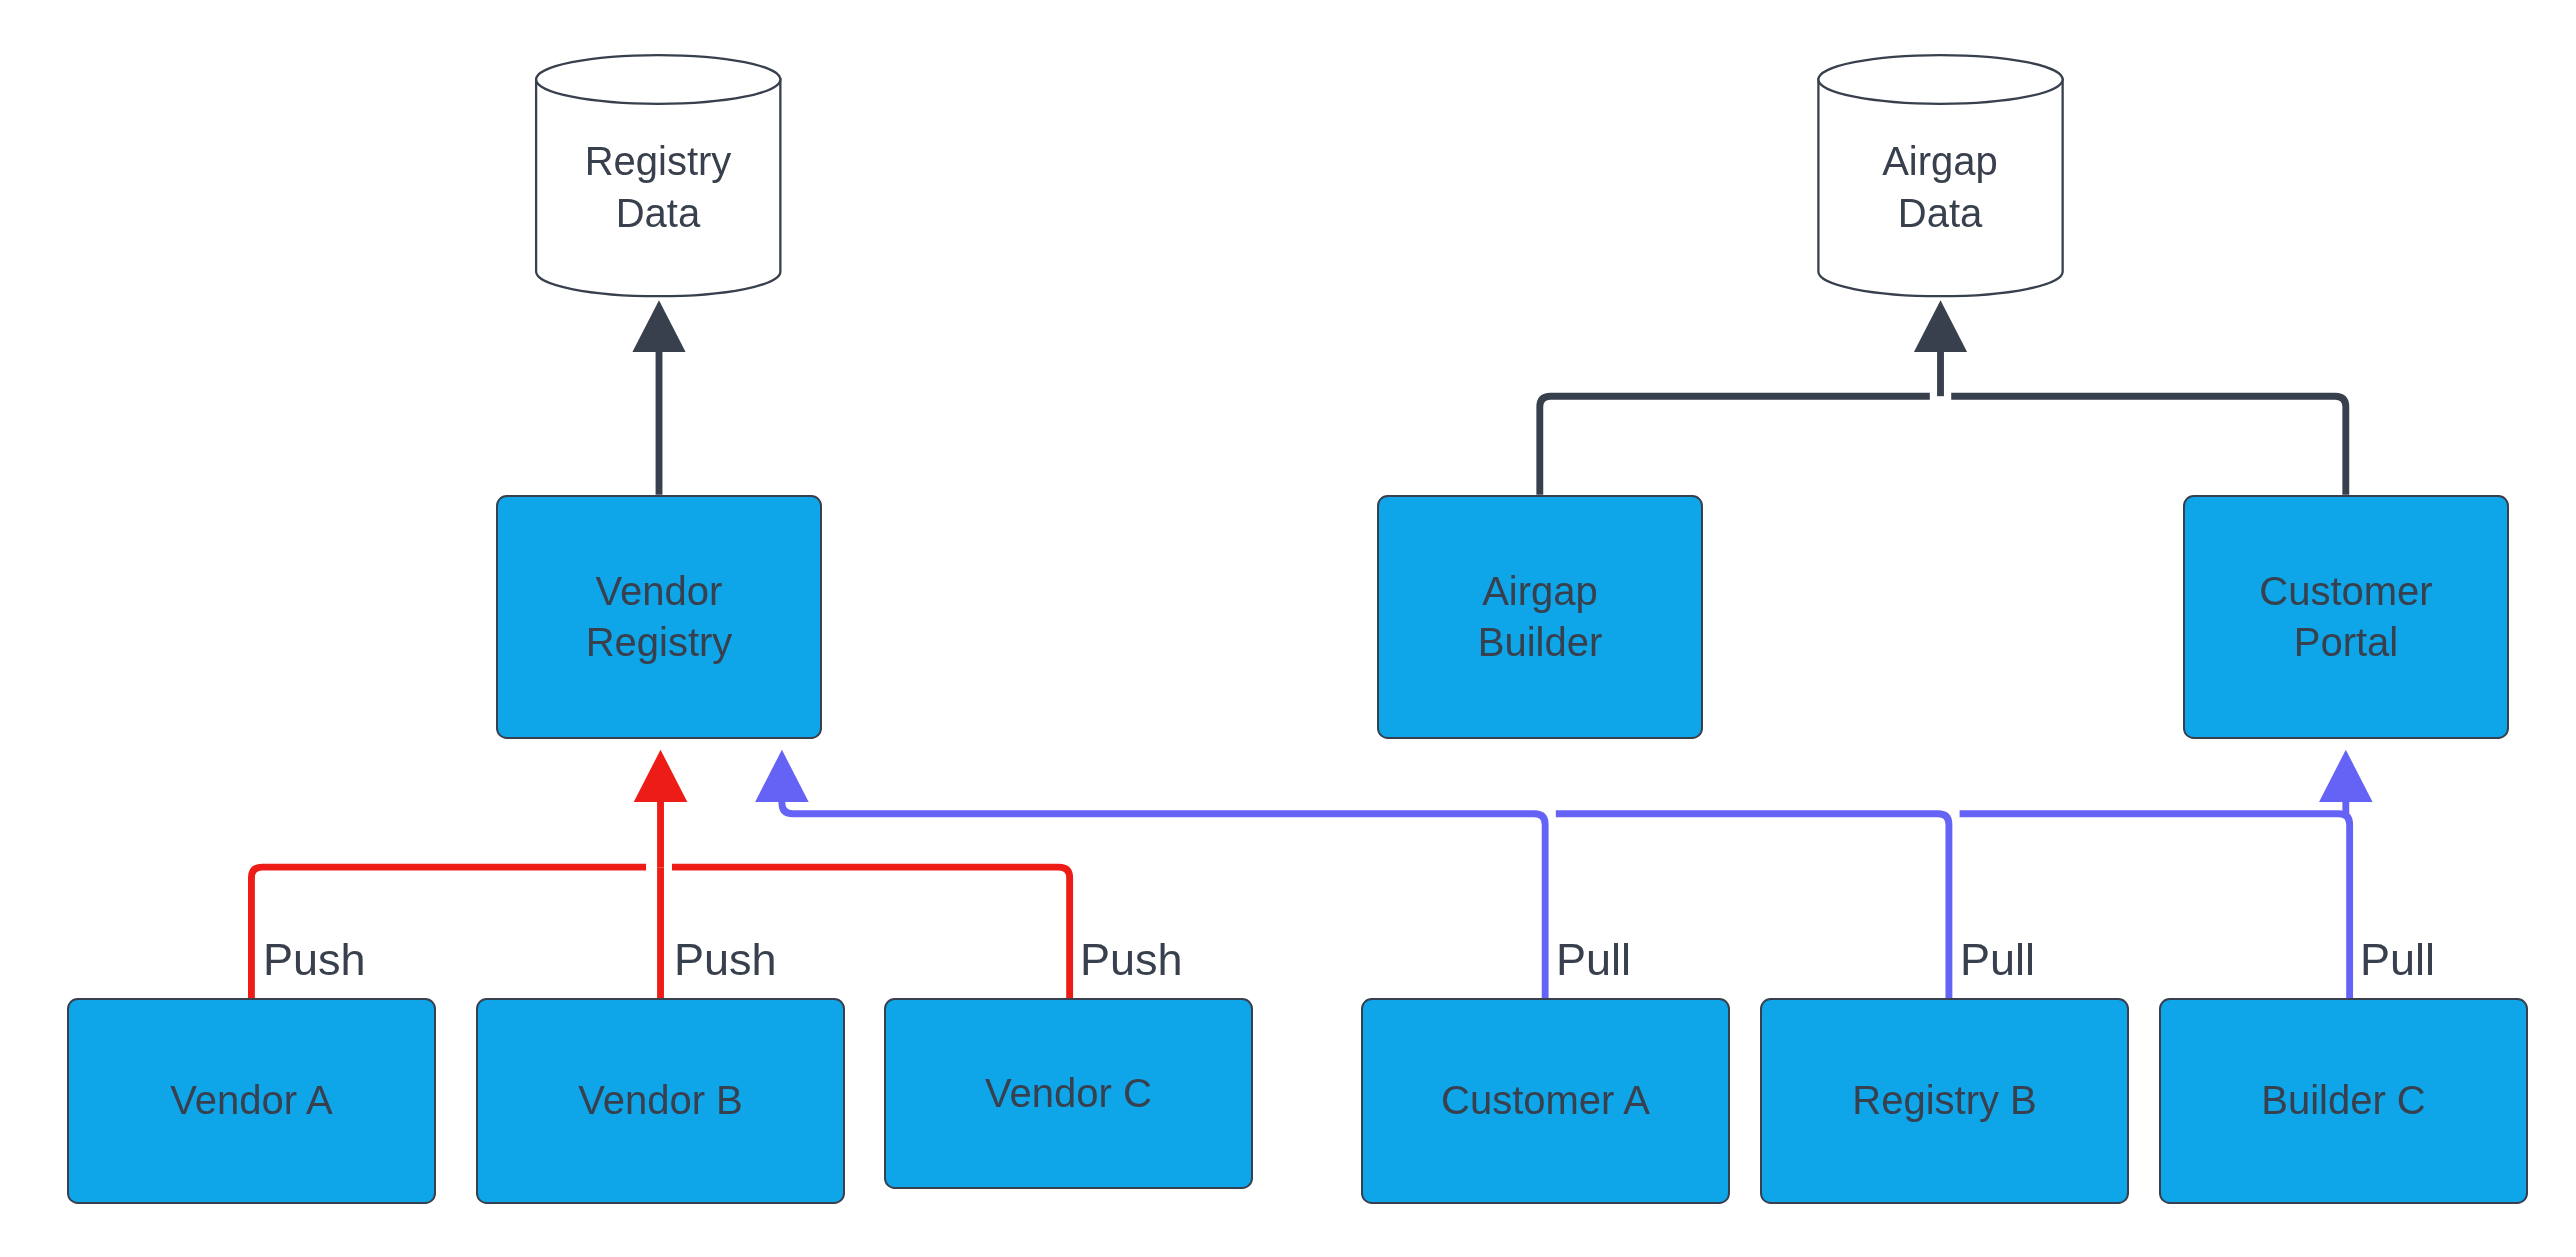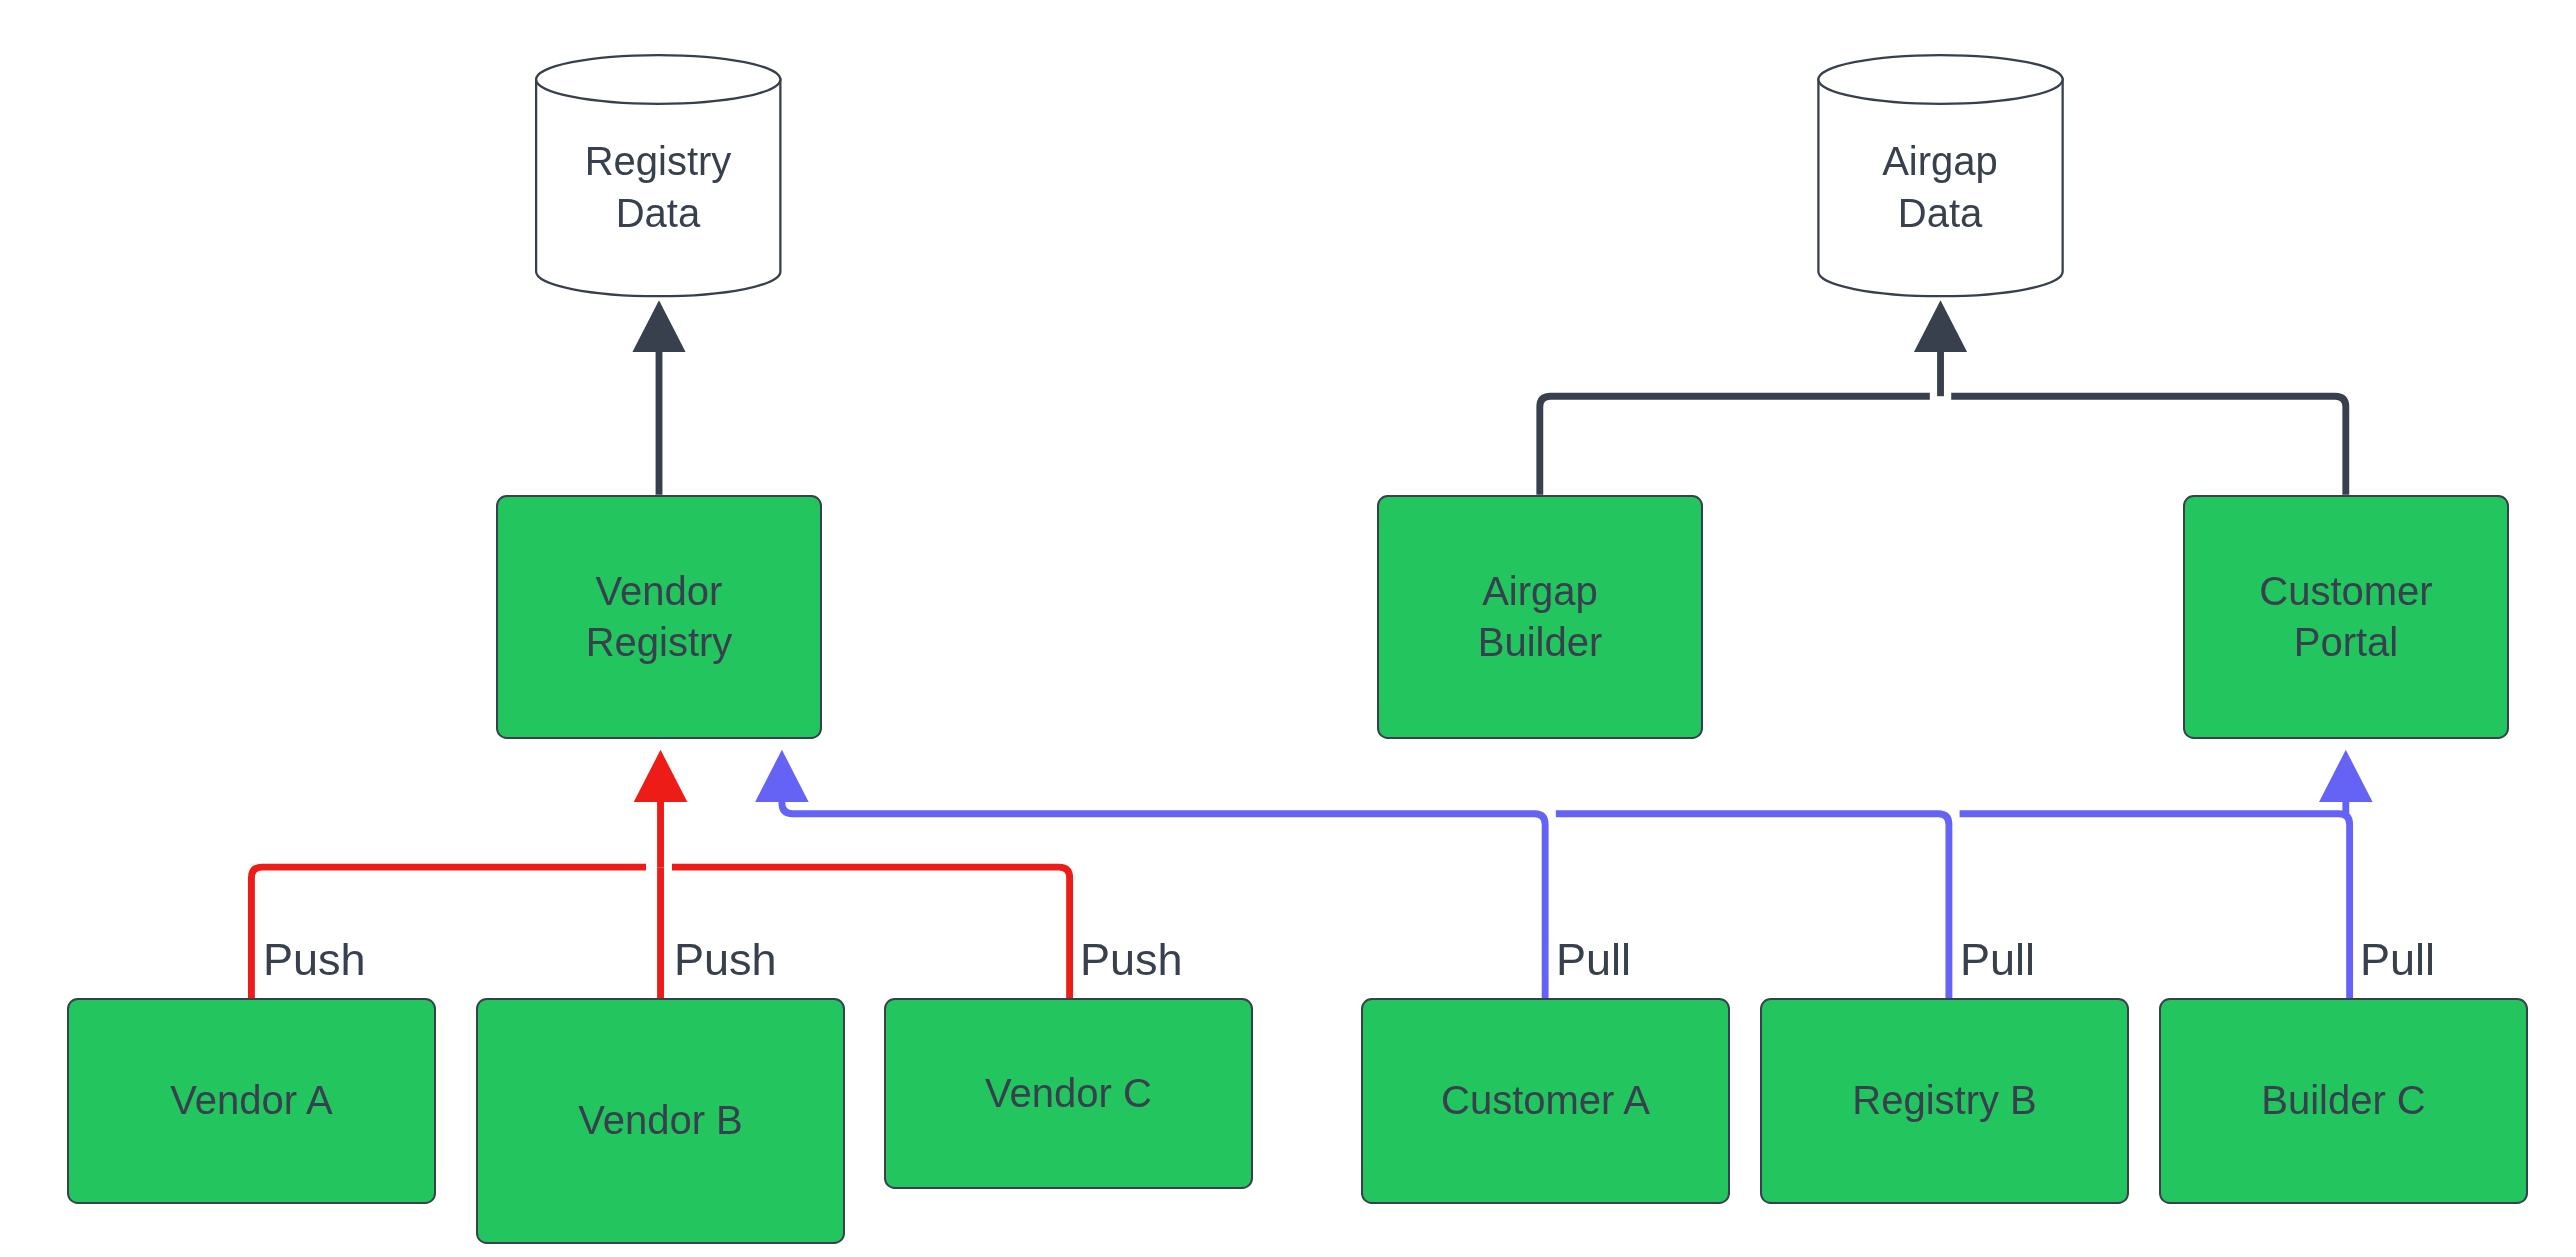--- a/index.html
+++ b/index.html
@@ -14,21 +14,21 @@
   }
   #wires{position:absolute;left:0;top:0;width:2576px;height:1258px;}
   .node{
     position:absolute;
     box-sizing:border-box;
     display:flex;
     align-items:center;
     justify-content:center;
     text-align:center;
     color:#38404D;
-    background:#22c55e;
+    background:#0ea5e9;
     line-height:1.28;
     white-space:pre-line;
   }
   .box{
     border:2.3px solid #38404D;
     border-radius:10.7px;
     font-size:40px;
   }
   .cyl-label{
     position:absolute;
@@ -113,21 +113,21 @@
 Builder</span>
   </div>
   <div class="node box" style="left:2172px;top:495px;width:326px;height:244px;">
     <span>Customer
 Portal</span>
   </div>
 
   <div class="node box" style="left:56px;top:998px;width:369px;height:206px;">
     <span>Vendor A</span>
   </div>
-  <div class="node box" style="left:465px;top:998px;width:369px;height:246px;">
+  <div class="node box" style="left:465px;top:998px;width:369px;height:206px;">
     <span>Vendor B</span>
   </div>
   <div class="node box" style="left:873px;top:998px;width:369px;height:191px;">
     <span>Vendor C</span>
   </div>
   <div class="node box" style="left:1350px;top:998px;width:369px;height:206px;">
     <span>Customer A</span>
   </div>
   <div class="node box" style="left:1749px;top:998px;width:369px;height:206px;">
     <span>Registry B</span>

